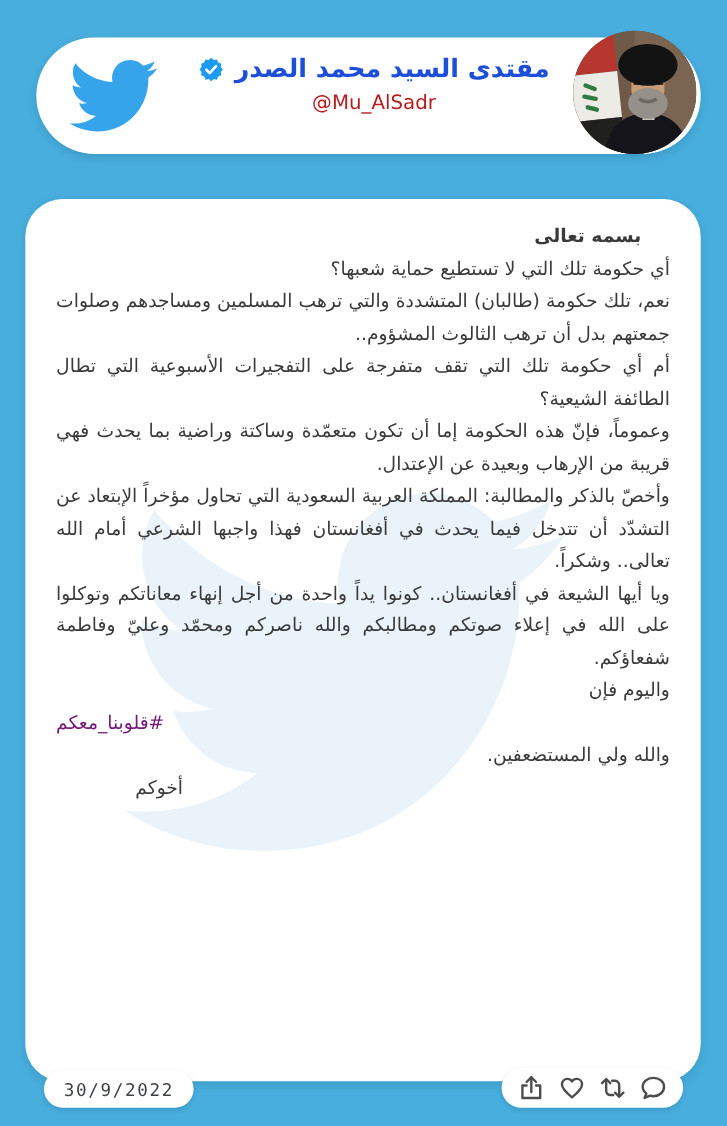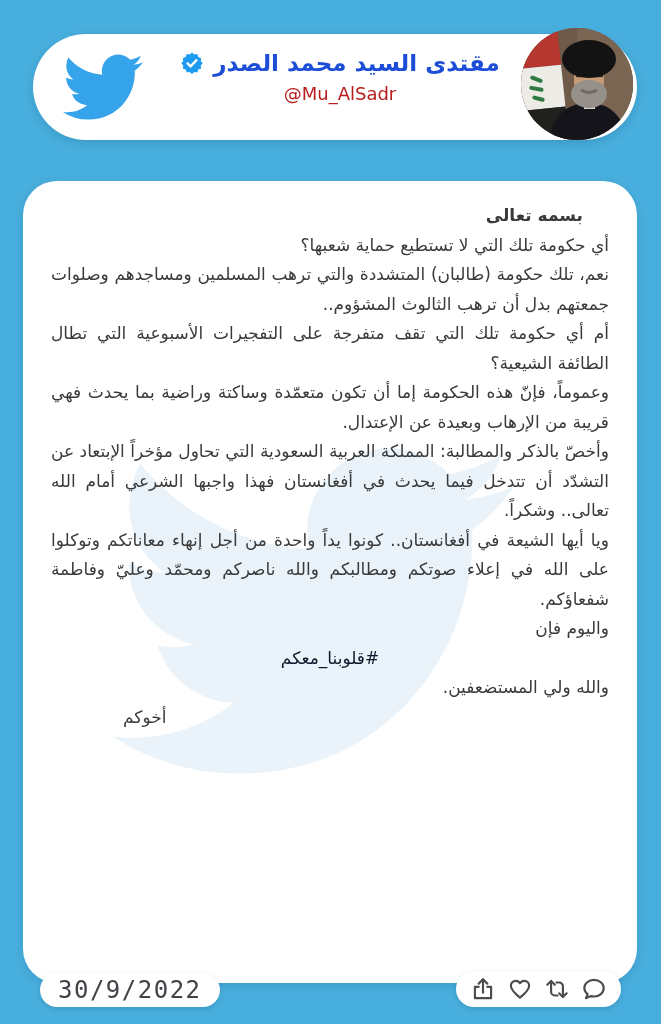--- a/index.html
+++ b/index.html
@@ -52,35 +52,35 @@
     pointer-events:none;
   }
   .tweet-body{
     position:relative;z-index:1;
     padding:20px 28px 0 28px;
     color:#3a3a3a;font-size:17px;line-height:29.5px;
     text-align:justify;
   }
   .tweet-body p{margin:0;}
   .bismillah{font-weight:bold;text-align:right;padding-left:0;padding-right:26px;}
-  .hashtag{color:#0f172a;text-align:center;}
+  .hashtag{color:#701a75;text-align:left;}
   .signature{
     width:fit-content;margin-left:72px;margin-right:auto;
     text-align:center;
   }
   
   .date-pill{
     position:absolute;left:40px;top:973px;height:34px;
     background:#ffffff;border-radius:18px;padding:0 18px;
     display:flex;align-items:center;
     box-shadow:0 2px 5px rgba(0,60,90,.18);
   }
   .date-text{
     font-family:"DejaVu Sans Mono",monospace;direction:ltr;
-    font-size:24px;color:#3f4246;letter-spacing:1.5px;
+    font-size:16px;color:#3f4246;letter-spacing:1.5px;
   }
   .actions-pill{
     position:absolute;right:40px;top:971px;height:36px;
     background:#ffffff;border-radius:19px;padding:0 13px;
     display:flex;flex-direction:row-reverse;align-items:center;gap:9px;
     box-shadow:0 2px 5px rgba(0,60,90,.18);
   }
   .action-icon{width:28px;height:28px;display:block;cursor:pointer;}
   .action-icon path{fill:none;stroke:#4c4c4c;stroke-width:2;stroke-linecap:round;stroke-linejoin:round;}
 </style>

